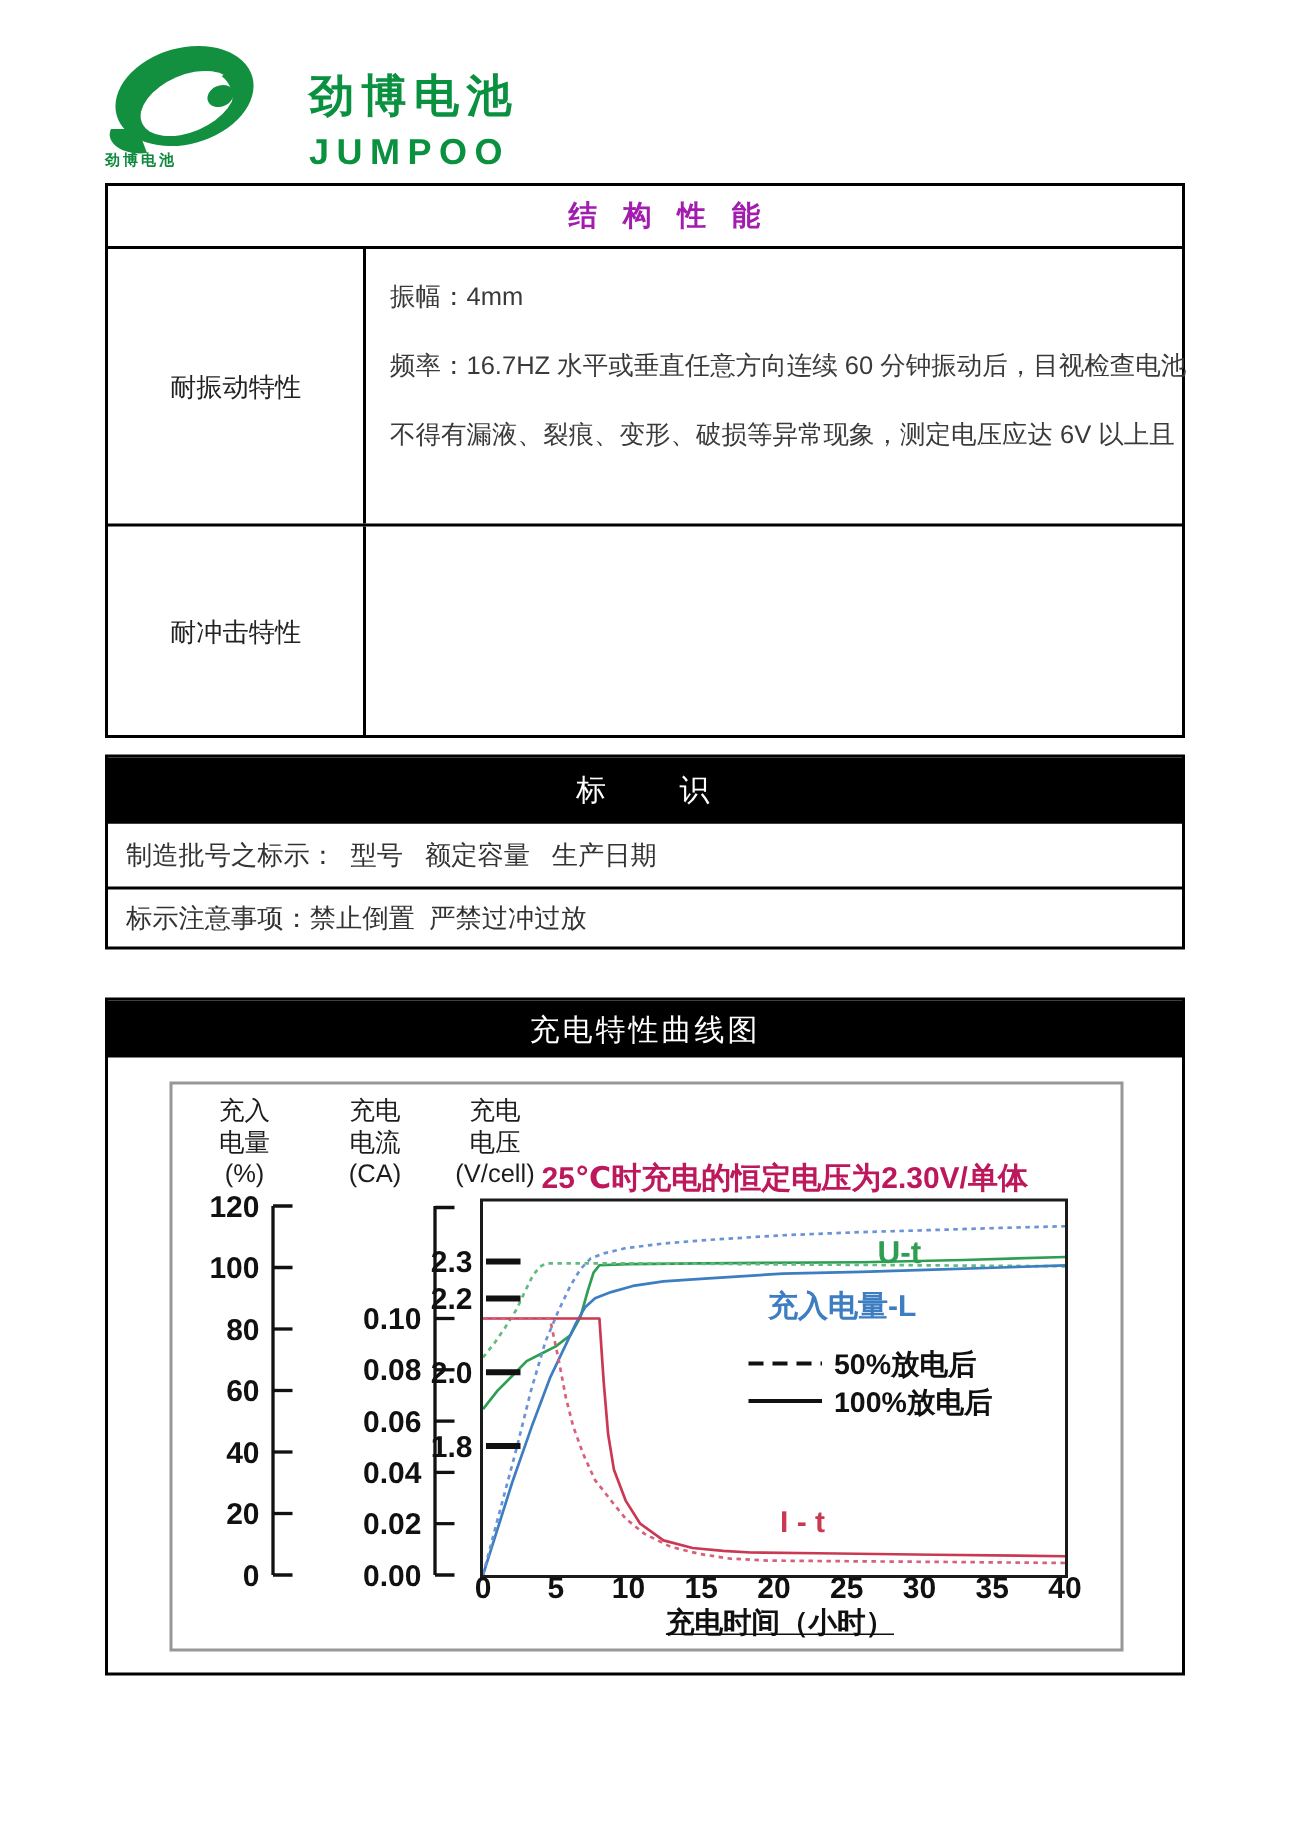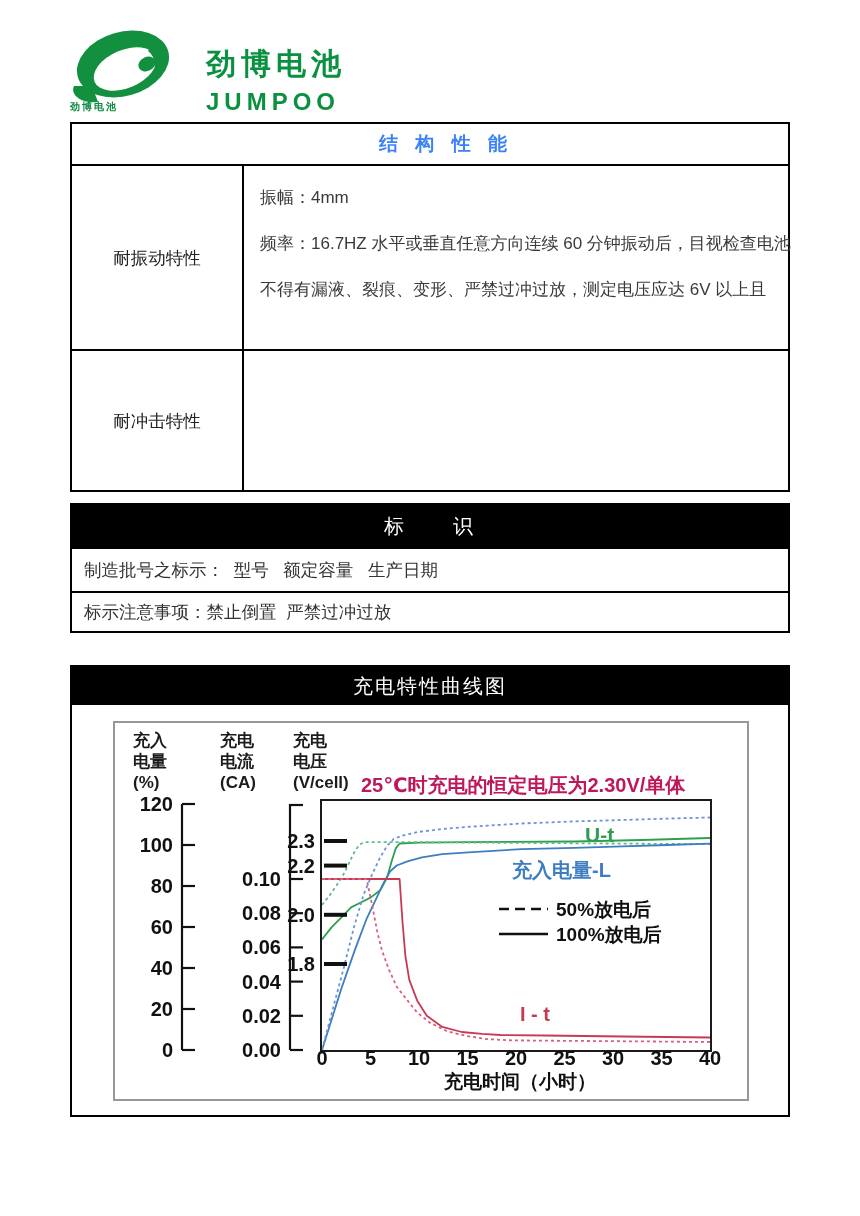--- a/index.html
+++ b/index.html
@@ -11,21 +11,21 @@
   .logo-wrap{position:relative;width:118px;height:88px;}
   .logo-sub{position:absolute;left:6px;top:72px;font-size:10px;font-weight:bold;color:#0e8a3e;letter-spacing:2px;}
   .brand-text{margin-left:24px;padding-top:16px;}
   .brand-cn{font-size:30px;font-weight:bold;color:#0a9140;letter-spacing:5px;}
   .brand-en{font-size:24px;font-weight:bold;color:#0a9140;letter-spacing:5px;margin-top:3px;}
 
   
   .tbl{position:absolute;left:70px;width:720px;border:2px solid #000;box-sizing:border-box;background:#fff;}
   .structure{top:122px;}
   .tbl-head{height:40px;display:flex;align-items:center;justify-content:center;
-            font-size:19px;font-weight:bold;letter-spacing:6px;color:#3b82f6;border-bottom:2px solid #000;padding-left:32px;}
+            font-size:19px;font-weight:bold;letter-spacing:6px;color:#a21caf;border-bottom:2px solid #000;padding-left:32px;}
   .s-row{display:flex;}
   .s-row + .s-row{border-top:2px solid #000;}
   .s-row .lbl{width:170px;flex:0 0 170px;border-right:2px solid #000;display:flex;align-items:center;justify-content:center;
               font-size:17.5px;color:#222;}
   .s-row .content{flex:1;padding:9px 14px 0 16px;font-size:17px;color:#3a3a3a;}
   .s-row .content .ln{line-height:46px;white-space:pre;}
   .r1{height:183px;}
   .r2{height:139px;}
 
   .marking{top:503px;}
@@ -35,30 +35,30 @@
   .m-row{display:flex;align-items:center;padding-left:12px;font-size:17.5px;color:#333;white-space:pre;}
   .m-row1{height:42px;border-bottom:2px solid #000;}
   .m-row2{height:38px;}
   .marking .red-head{border-bottom:2px solid #000;}
 
   
   .chart-sec{top:665px;height:452px;}
   .chart-sec .red-head{height:38px;font-size:20px;letter-spacing:2px;}
   .figure{position:absolute;left:41px;top:54px;width:636px;height:380px;border:2px solid #979797;
           box-sizing:border-box;background:#fff;}
-  .axis-head{position:absolute;text-align:left;font-size:17px;line-height:21px;font-weight:bold;color:#1c1c1c;top:7px;}
+  .axis-head{position:absolute;text-align:center;font-size:17px;line-height:21px;font-weight:normal;color:#1c1c1c;top:7px;}
   .ah1{left:18px;width:60px;}
   .ah2{left:105px;width:60px;}
   .ah3{left:178px;width:74px;}
   .fig-title{position:absolute;left:246px;top:49px;font-size:20px;font-weight:bold;color:#be185d;white-space:nowrap;}
   .plotbox{position:absolute;left:205px;top:76px;width:388px;height:249px;border:2px solid #1b1b1b;background:transparent;}
   .plotbox svg{display:block;}
   .overlay{position:absolute;left:0;top:0;width:636px;height:380px;pointer-events:none;}
   .x-title{position:absolute;left:250px;top:346px;width:310px;text-align:center;
-           font-size:19px;font-weight:bold;color:#101010;}
+           font-size:19px;font-weight:bold;color:#101010;text-decoration:underline;}
 </style>
 </head>
 <body>
 
 <div class="page">
 
   <div class="brand">
     <div class="logo-wrap">
       <svg width="118" height="88" viewBox="0 0 118 88">
         <ellipse cx="59" cy="36" rx="47" ry="32" fill="#13903f" transform="rotate(-16 59 36)"></ellipse>
@@ -75,21 +75,21 @@
     </div>
   </div>
 
   <div class="tbl structure">
     <div class="tbl-head">结 构 性 能</div>
     <div class="s-row r1">
       <div class="lbl">耐振动特性</div>
       <div class="content">
         <div class="ln">振幅：4mm</div>
         <div class="ln">频率：16.7HZ 水平或垂直任意方向连续 60 分钟振动后，目视检查电池</div>
-        <div class="ln">不得有漏液、裂痕、变形、严禁过冲过放，测定电压应达 6V 以上且</div>
+        <div class="ln">不得有漏液、裂痕、变形、破损等异常现象，测定电压应达 6V 以上且</div>
       </div>
     </div>
     <div class="s-row r2">
       <div class="lbl">耐冲击特性</div>
     </div>
   </div>
 
   <div class="tbl marking">
     <div class="red-head">标　　识</div>
     <div class="m-row m-row1">制造批号之标示：  型号   额定容量   生产日期</div>

